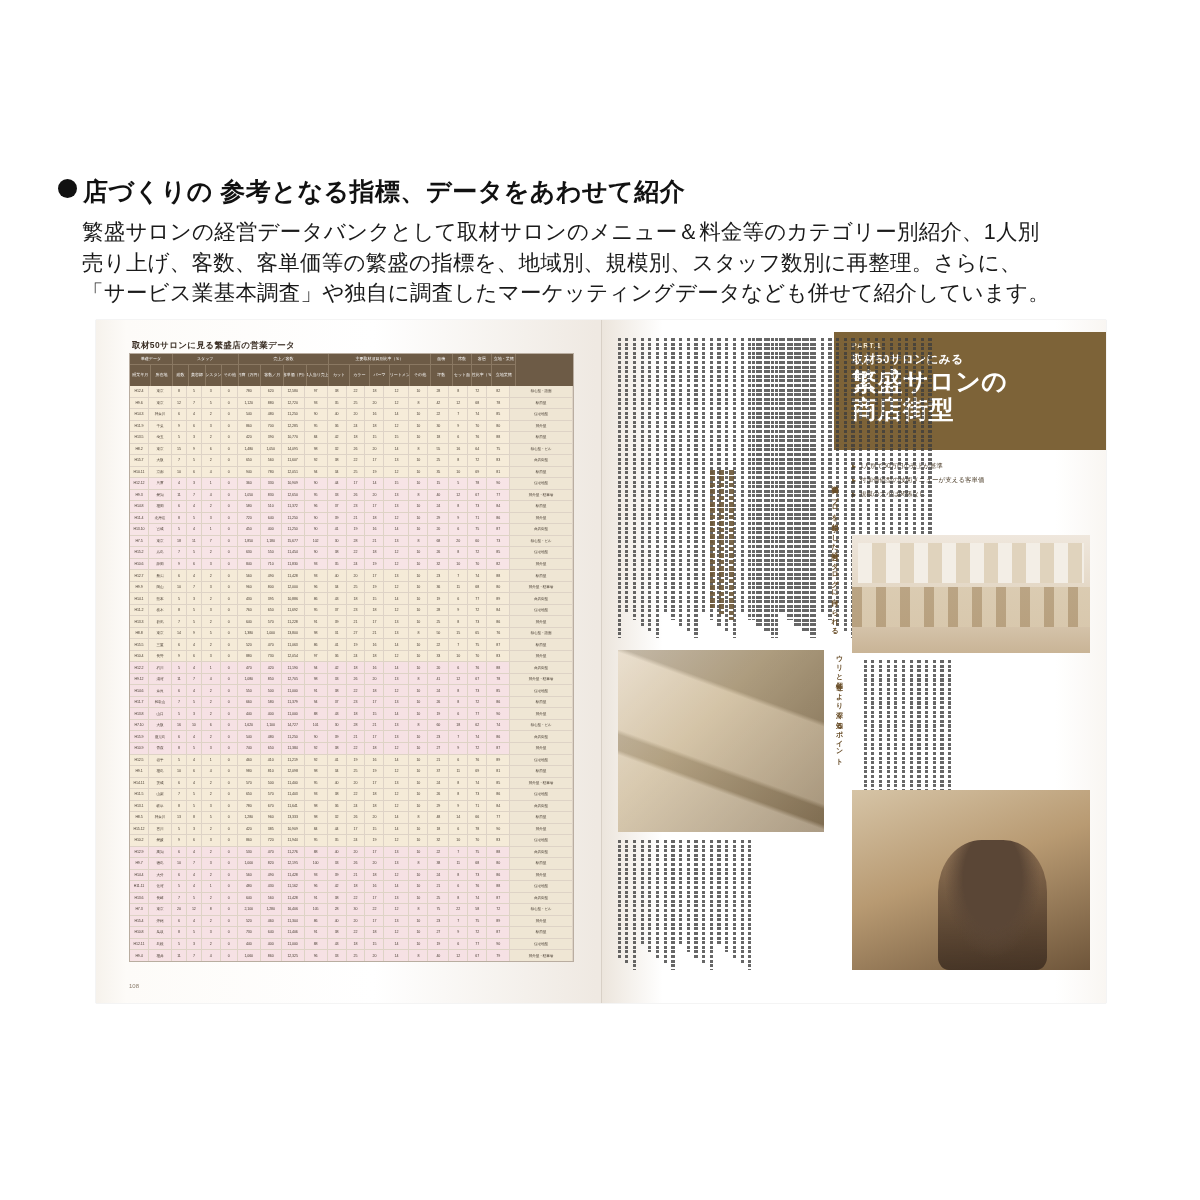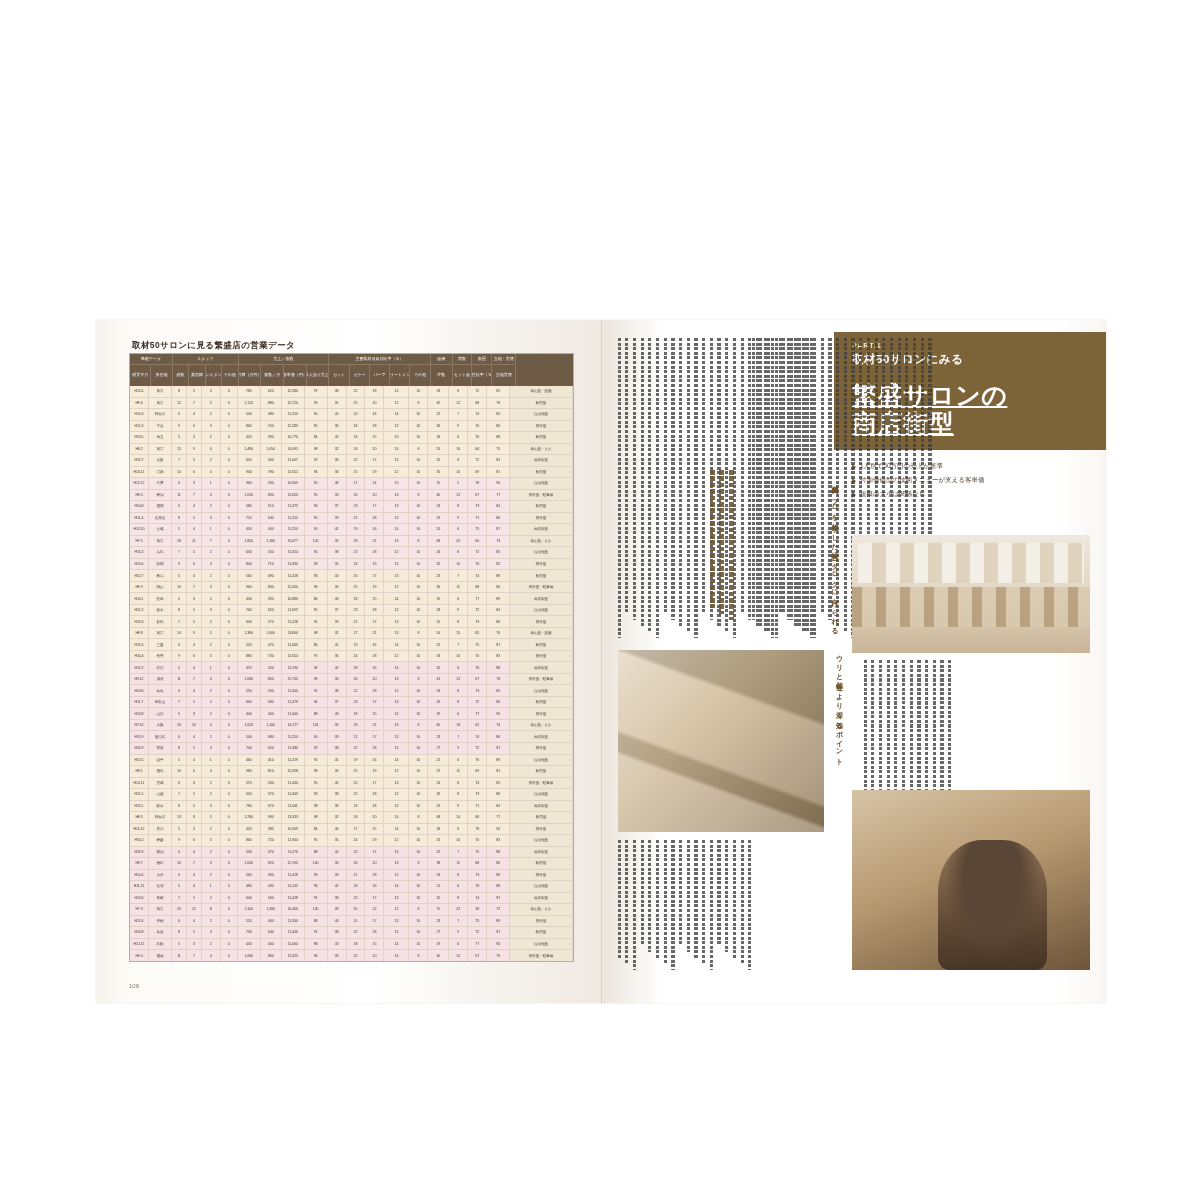--- a/index.html
+++ b/index.html
@@ -197,26 +197,25 @@
     letter-spacing: 1px;
     color: #f3e7d0;
   }
   .part-sub {
     margin-top: 3px;
     font-size: 11.5px;
     font-weight: bold;
     letter-spacing: 0.5px;
   }
   .part-title {
-    margin-top: 14px;
+    margin-top: 0;
     font-size: 25px;
     font-weight: bold;
     line-height: 1.12;
     letter-spacing: 0.5px;
-    text-decoration: underline;
   }
   .bullets {
     position: absolute;
     right: 16px;
     top: 142px;
     width: 238px;
   }
   .bullet-row {
     display: flex;
     align-items: center;
@@ -314,20 +313,31 @@
     letter-spacing: 1px;
     font-weight: bold;
     white-space: nowrap;
   }
 </style>
 </head>
 <body>
 
 <div class="page">
 
+  <div class="headline-wrap">
+    <div class="headline">
+      <span class="bullet-dot"></span>
+      <span>店づくりの 参考となる指標、データをあわせて紹介</span>
+    </div>
+    <div class="lede">
+      <div>繁盛サロンの経営データバンクとして取材サロンのメニュー＆料金等のカテゴリー別紹介、1人別</div>
+      <div>売り上げ、客数、客単価等の繁盛の指標を、地域別、規模別、スタッフ数別に再整理。さらに、</div>
+      <div>「サービス業基本調査」や独自に調査したマーケッティングデータなども併せて紹介しています。</div>
+    </div>
+  </div>
 
   <div class="spread">
 
     <div class="page-left">
       <div class="tbl-title">取材50サロンに見る繁盛店の営業データ</div>
       <div class="tbl">
         <div class="thead" id="thead">
             <div class="hg" style="width: 9.43396%;">
               <div class="hg-top">基礎データ</div>
               <div class="hg-bot">

